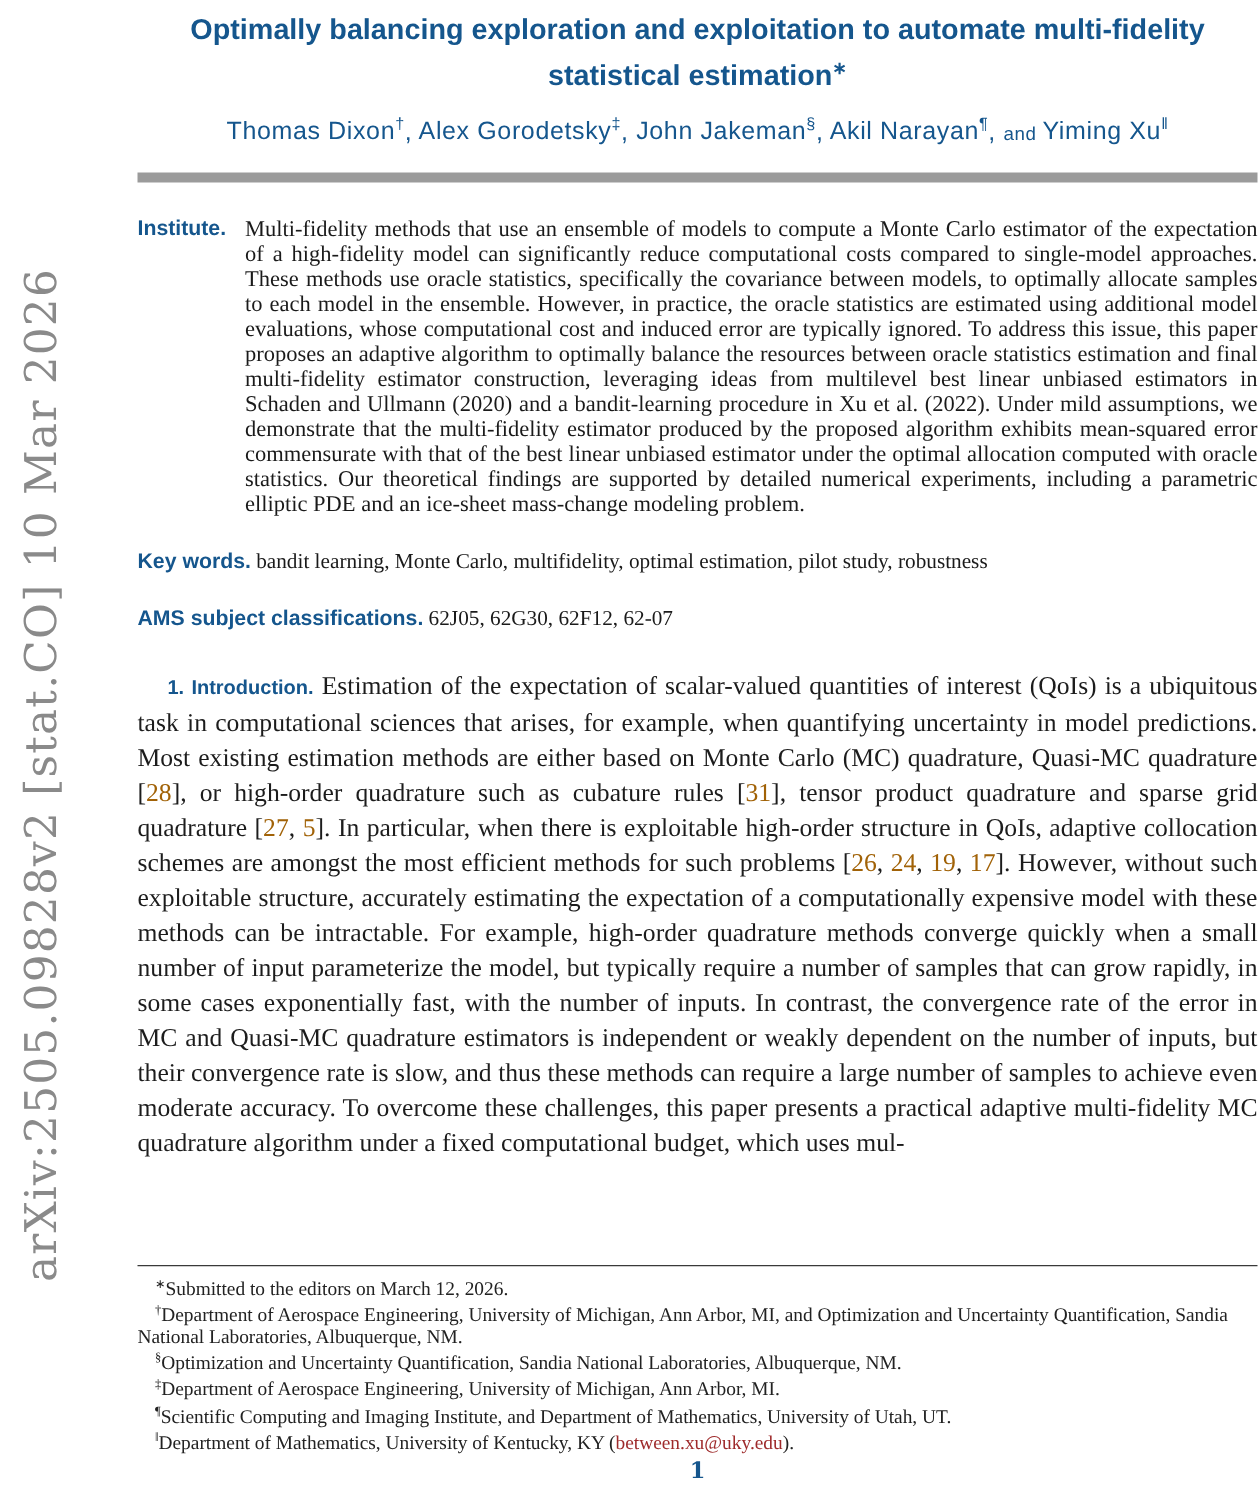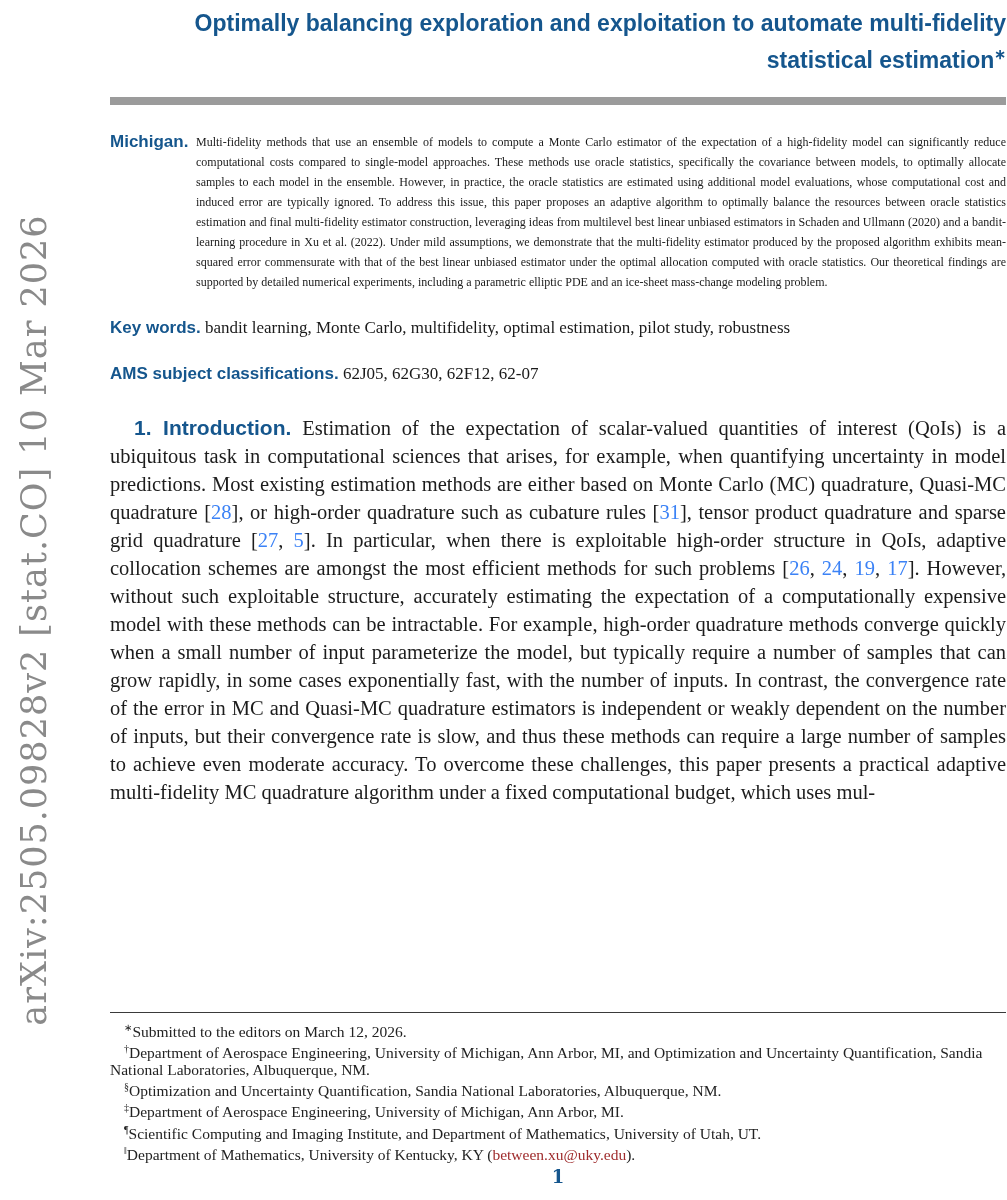--- a/index.html
+++ b/index.html
@@ -8,55 +8,55 @@
     overflow:hidden; font-family:"Liberation Serif", serif; color:#1c1c1c;
   }
   .watermark {
     position:absolute; top:620px; left:34px;
     transform:translate(-50%,-50%) rotate(-90deg);
     white-space:nowrap; font-family:"DejaVu Serif", serif;
     font-size:35px; color:#8a8a8a; letter-spacing:1px;
   }
   .content { position:absolute; left:110px; top:0; width:896px; }
   .title {
-    text-align:right; color:#15568d; font-family:"Liberation Sans", sans-serif;
+    text-align:center; color:#15568d; font-family:"Liberation Sans", sans-serif;
     font-weight:bold; font-size:23px; line-height:31px; margin-top:8px;
   }
   .title sup { font-size:14px; }
   .authors {
     text-align:center; color:#15568d; font-family:"Liberation Sans", sans-serif;
     font-size:20px; margin-top:16px; letter-spacing:0.5px;
   }
   .authors sup { font-size:13px; }
   .authors .and { font-size:15px; }
   .rule-thick { height:8px; background:#9b9b9b; margin-top:21px; }
   .abstract { display:flex; margin-top:27px; }
   .abstract-label {
     flex:0 0 86px; color:#15568d; font-family:"Liberation Sans", sans-serif;
     font-weight:bold; font-size:17px; line-height:20px;
   }
   .abstract-text {
-    flex:1; font-size:12px; line-height:20px; text-align:justify; color:#1a1a1a;
+    flex:1; font-size:18px; line-height:20px; text-align:justify; color:#1a1a1a;
   }
   .meta-line { font-size:17px; margin-top:0; color:#1a1a1a; }
   .kw-line  { margin-top:26px; }
   .ams-line { margin-top:26px; }
   .meta-label {
     color:#15568d; font-family:"Liberation Sans", sans-serif;
     font-weight:bold; font-size:17px;text-align:right;
   }
   .intro-par {
     margin-top:30px; font-size:20.5px; line-height:28px;
     text-align:justify; text-indent:24px; color:#1c1c1c;
   }
   .intro-heading {
     color:#15568d; font-family:"Liberation Sans", sans-serif;
-    font-weight:bold; font-size:21px;
+    font-weight:bold; font-size:16px;
   }
-  .cite { color:#3b82f6; }
+  .cite { color:#a16207; }
   .footnote-block {
     position:absolute; left:110px; top:1012px; width:896px;
     border-top:1.5px solid #3a3a3a;
     font-family:Liberation Serif, serif; font-size:15.5px;
     line-height:17px; color:#222222; padding-top:6px;
   }
   .footnote { text-indent:14px; margin:0; }
   .footnote sup { font-size:10px; }
   .email { color:#9e2a2b; }
   .page-number {
@@ -66,25 +66,26 @@
 </style>
 </head>
 <body>
 
 <div class="watermark">arXiv:2505.09828v2  [stat.CO]  10 Mar 2026</div>
 
 <div class="content">
 
   <div class="title"><span>Optimally balancing exploration and exploitation to automate multi-fidelity</span><br><span>statistical estimation</span><sup>∗</sup></div>
 
+  <div class="authors"><span>Thomas Dixon<sup>†</sup></span>, <span>Alex Gorodetsky<sup>‡</sup></span>, <span>John Jakeman<sup>§</sup></span>, <span>Akil Narayan<sup>¶</sup></span>, <span class="and">and </span><span>Yiming Xu<sup>‖</sup></span></div>
 
   <div class="rule-thick"></div>
 
   <div class="abstract">
-    <div class="abstract-label">Michigan.</div>
+    <div class="abstract-label">Institute.</div>
     <div class="abstract-text">Multi-fidelity methods that use an ensemble of models to compute a Monte Carlo estimator of the expectation of a high-fidelity model can significantly reduce computational costs compared to single-model approaches. These methods use oracle statistics, specifically the covariance between models, to optimally allocate samples to each model in the ensemble. However, in practice, the oracle statistics are estimated using additional model evaluations, whose computational cost and induced error are typically ignored. To address this issue, this paper proposes an adaptive algorithm to optimally balance the resources between oracle statistics estimation and final multi-fidelity estimator construction, leveraging ideas from multilevel best linear unbiased estimators in Schaden and Ullmann (2020) and a bandit-learning procedure in Xu et al. (2022). Under mild assumptions, we demonstrate that the multi-fidelity estimator produced by the proposed algorithm exhibits mean-squared error commensurate with that of the best linear unbiased estimator under the optimal allocation computed with oracle statistics. Our theoretical findings are supported by detailed numerical experiments, including a parametric elliptic PDE and an ice-sheet mass-change modeling problem.</div>
   </div>
 
   <div class="meta-line kw-line"><span class="meta-label">Key words.</span>
     <span>bandit learning, Monte Carlo, multifidelity, optimal estimation, pilot study, robustness</span></div>
 
   <div class="meta-line ams-line"><span class="meta-label">AMS subject classifications.</span>
     <span>62J05, 62G30, 62F12, 62-07</span></div>
 
   <div class="intro-par"><span class="intro-heading">1. Introduction.</span><span> Estimation of the expectation of scalar-valued quantities of interest (QoIs) is a ubiquitous task in computational sciences that arises, for example, when quantifying uncertainty in model predictions. Most existing estimation methods are either based on Monte Carlo (MC) quadrature, Quasi-MC quadrature [<span class="cite">28</span>], or high-order quadrature such as cubature rules [<span class="cite">31</span>], tensor product quadrature and sparse grid quadrature [<span class="cite">27</span>, <span class="cite">5</span>]. In particular, when there is exploitable high-order structure in QoIs, adaptive collocation schemes are amongst the most efficient methods for such problems [<span class="cite">26</span>, <span class="cite">24</span>, <span class="cite">19</span>, <span class="cite">17</span>]. However, without such exploitable structure, accurately estimating the expectation of a computationally expensive model with these methods can be intractable. For example, high-order quadrature methods converge quickly when a small number of input parameterize the model, but typically require a number of samples that can grow rapidly, in some cases exponentially fast, with the number of inputs. In contrast, the convergence rate of the error in MC and Quasi-MC quadrature estimators is independent or weakly dependent on the number of inputs, but their convergence rate is slow, and thus these methods can require a large number of samples to achieve even moderate accuracy. To overcome these challenges, this paper presents a practical adaptive multi-fidelity MC quadrature algorithm under a fixed computational budget, which uses mul-</span></div>

